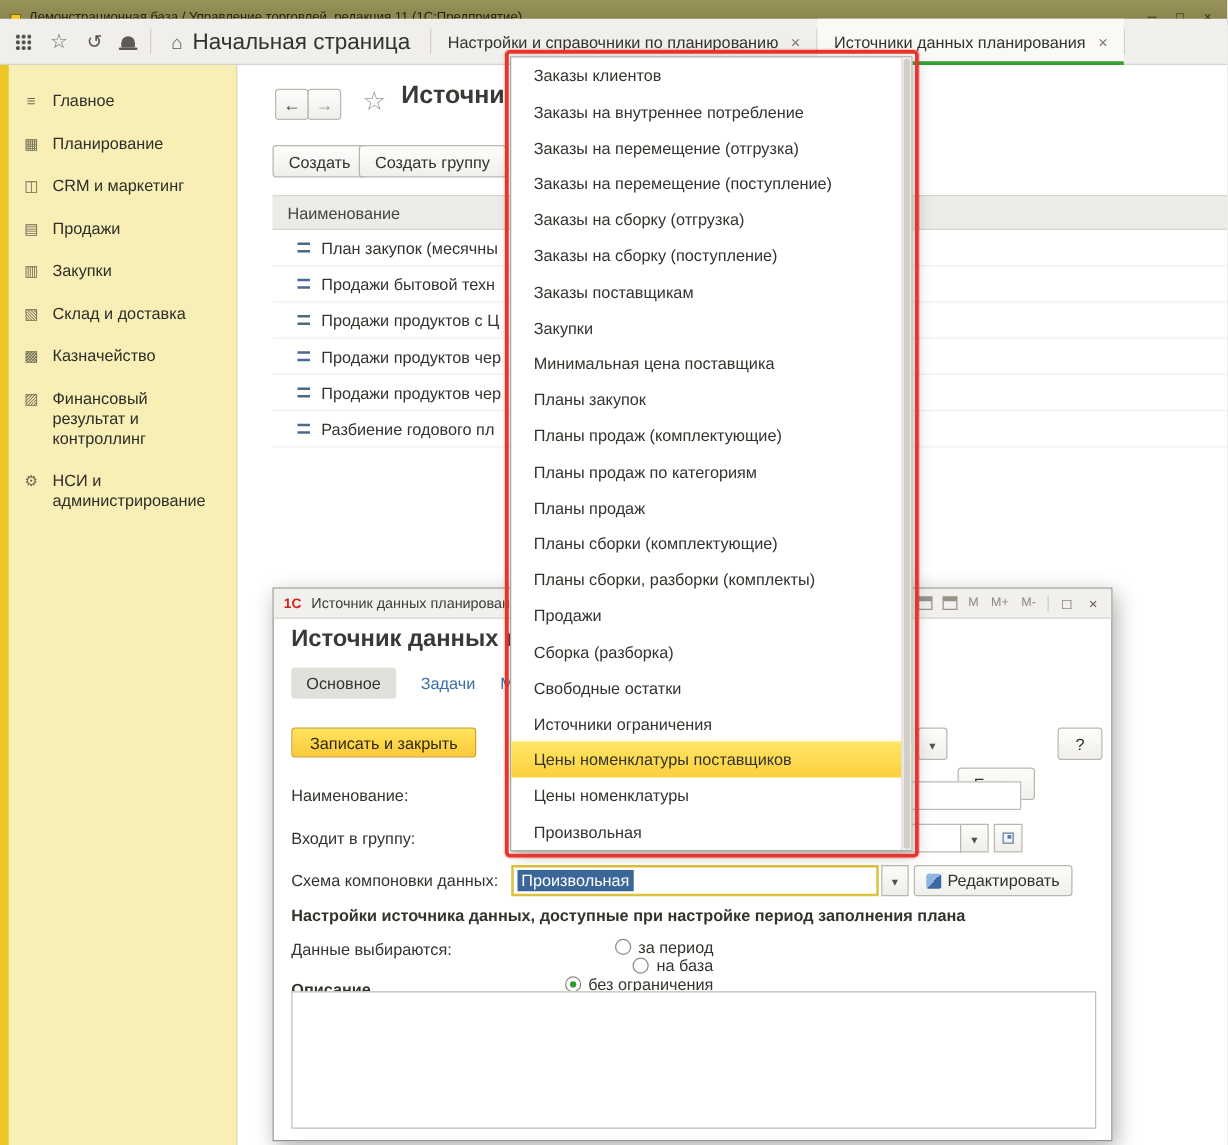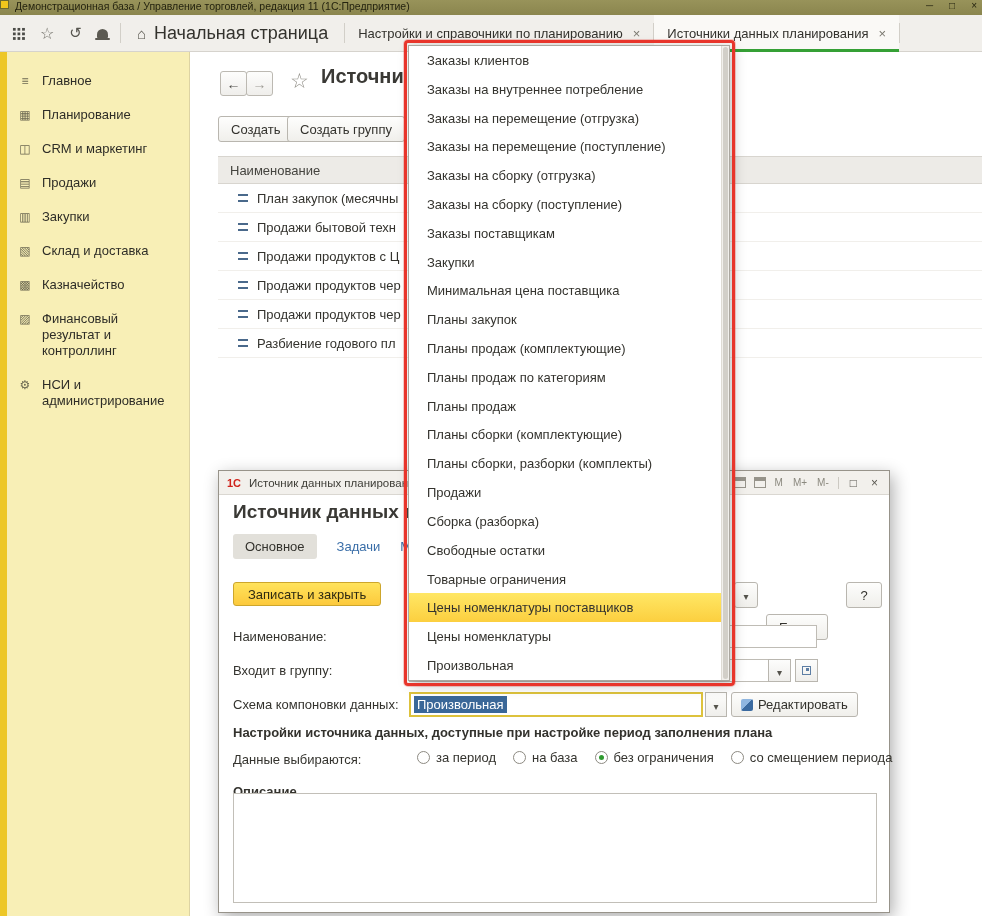--- a/index.html
+++ b/index.html
@@ -6,21 +6,21 @@
   html,body { background:#ddd; }
   .screen {
     position: relative; width: 982px; height: 916px; overflow: hidden;
     font-family: "Liberation Sans", sans-serif; background: #fff;
   }
 
   
   .titlebar {
     position:absolute; left:0; top:0; width:982px; height:20px;
     background:linear-gradient(#98935a,#86814a); color:#24230f;
-    display:flex; align-items:flex-start; gap:6px; padding:0 0; font-size:10.5px;
+    display:flex; align-items:flex-end; gap:6px; padding:0 8px; font-size:10.5px;
   }
   .app-icon { width:9px; height:9px; background:#f3c71c; border:1px solid #6e6a2e; }
   .titlebar .spacer { flex:1; }
   .win-ctl { font-size:10px; color:#24230f; padding:0 5px; cursor:default; }
 
   
   .tabbar {
     position:absolute; left:0; top:15px; width:982px; height:37px;
     background:#f1efeb; border-bottom:1px solid #d6d3cd; display:flex; align-items:stretch;
   }
@@ -95,21 +95,21 @@
   .group-choose { left:576px; top:188px; }
   .choose-glyph { width:9px; height:9px; border:1px solid #5d7ea4; position:relative; }
   .choose-glyph::after { content:""; position:absolute; right:1px; top:1px; width:3px; height:3px; background:#5d7ea4; }
   .combo { position:absolute; left:190px; top:221px; width:294px; height:25px; border:2px solid #ddc23c; background:#fff; display:flex; align-items:center; padding-left:3px; }
   .combo-sel { background:#3a6798; color:#fff; font-size:13px; padding:1px 3px; white-space:nowrap; }
   .combo-arrow { left:486px; top:221px; height:25px; width:22px; }
   .edit-btn { left:512px; top:221px; padding:0 9px; height:25px; }
   .edit-glyph { width:12px; height:12px; border-radius:2px; background:linear-gradient(135deg,#8fb6e0 50%,#3a6aa0 50%); }
   .settings-header { position:absolute; left:14px; top:254px; font-size:13px; font-weight:700; color:#33322d; white-space:nowrap; }
   .radio-row-label { top:281px; }
-  .radio-group { position:absolute; left:198px; top:279px; display:flex; align-items:flex-end; }
+  .radio-group { position:absolute; left:190px; top:279px; display:flex; align-items:flex-end;flex-direction:column; }
   .radio-opt { display:inline-flex; align-items:center; gap:6px; margin-right:17px; font-size:13px; color:#34332e; white-space:nowrap; }
   .radio-circle { position:relative; width:13px; height:13px; border:1px solid #8d8a82; border-radius:50%; background:#fff; display:inline-block; }
   .radio-circle.on::after { content:""; position:absolute; left:3px; top:3px; width:5px; height:5px; border-radius:50%; background:#2f9a2f; }
   .desc-label { top:305px; font-weight:700;margin-top:8px; }
   .desc-area { position:absolute; left:14px; top:322px; width:644px; height:110px; border:1px solid #c2bfb8; resize:none; outline:none; font:13px "Liberation Sans",sans-serif; padding:4px; }
 
   
   .dropdown { position:absolute; left:408px; top:45px; width:322px; height:636px; background:#fff; border:1px solid #aba79f; box-shadow:3px 4px 12px rgba(0,0,0,.25); z-index:40; display:flex; flex-direction:column; }
   .dd-item { flex:1; display:flex; align-items:center; padding-left:18px; padding-right:12px; font-size:13px; color:#34332e; white-space:nowrap; overflow:hidden; }
   .dd-item.hl { background:linear-gradient(#ffe765,#fccf3f); }
@@ -335,21 +335,21 @@
         <div class="dd-item">Минимальная цена поставщика</div>
         <div class="dd-item">Планы закупок</div>
         <div class="dd-item">Планы продаж (комплектующие)</div>
         <div class="dd-item">Планы продаж по категориям</div>
         <div class="dd-item">Планы продаж</div>
         <div class="dd-item">Планы сборки (комплектующие)</div>
         <div class="dd-item">Планы сборки, разборки (комплекты)</div>
         <div class="dd-item">Продажи</div>
         <div class="dd-item">Сборка (разборка)</div>
         <div class="dd-item">Свободные остатки</div>
-        <div class="dd-item">Товарные ограничения</div>
+        <div class="dd-item">Источники ограничения</div>
         <div class="dd-item hl">Цены номенклатуры поставщиков</div>
         <div class="dd-item">Цены номенклатуры</div>
         <div class="dd-item">Произвольная</div>
       </div>
     <div class="dd-scroll">
         <div class="dd-thumb"></div>
       </div>
   </div>
 
   <div class="red-box"></div>

